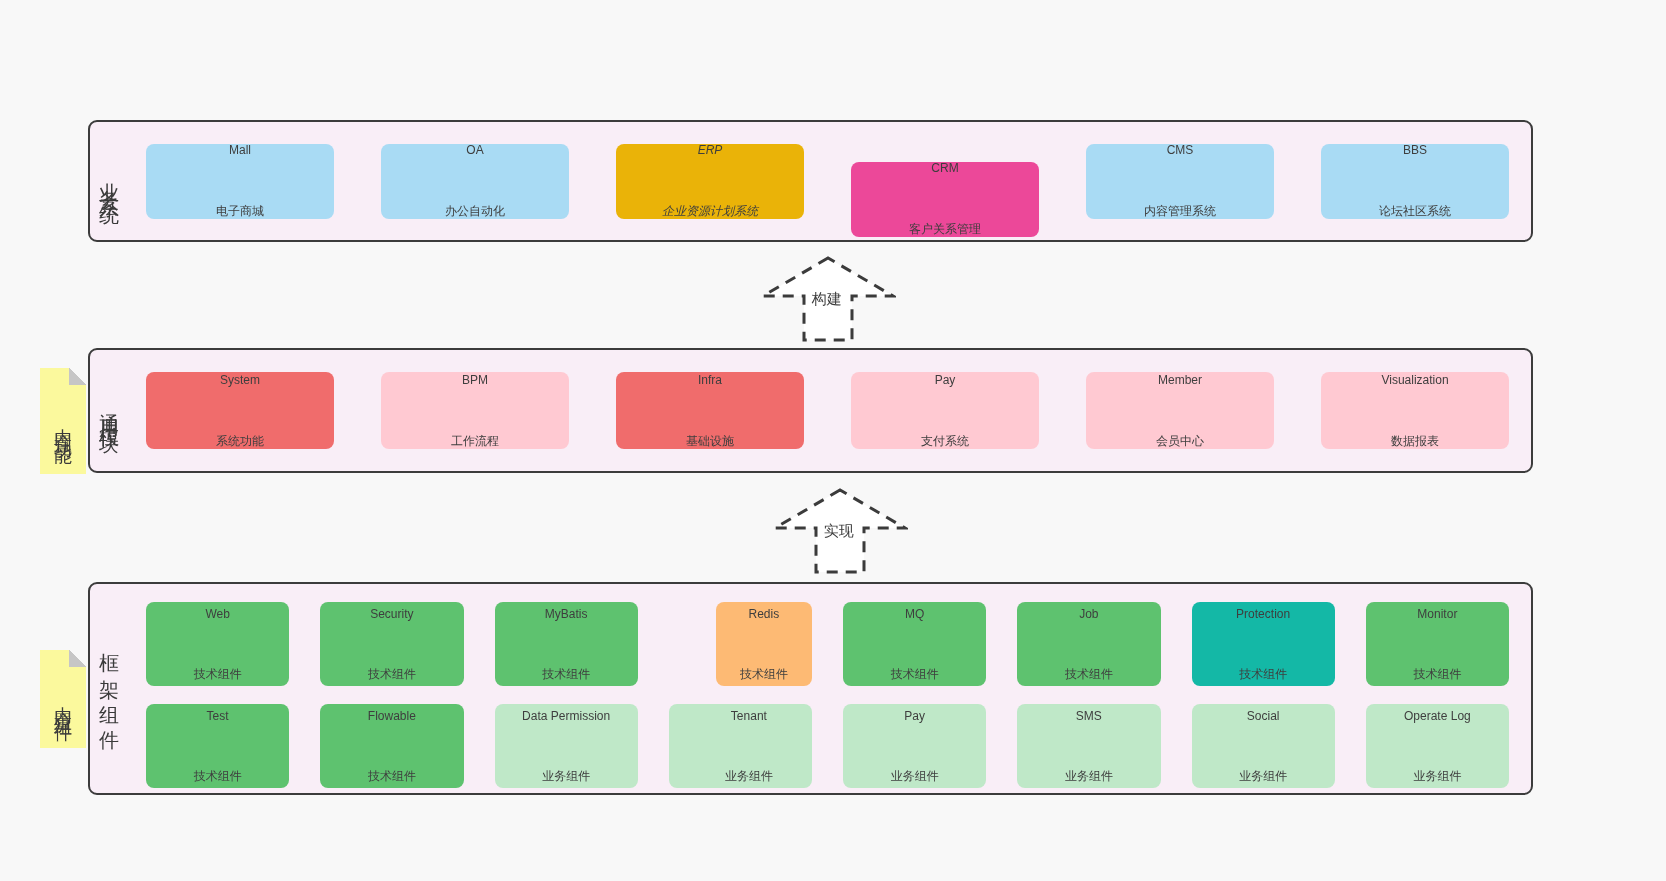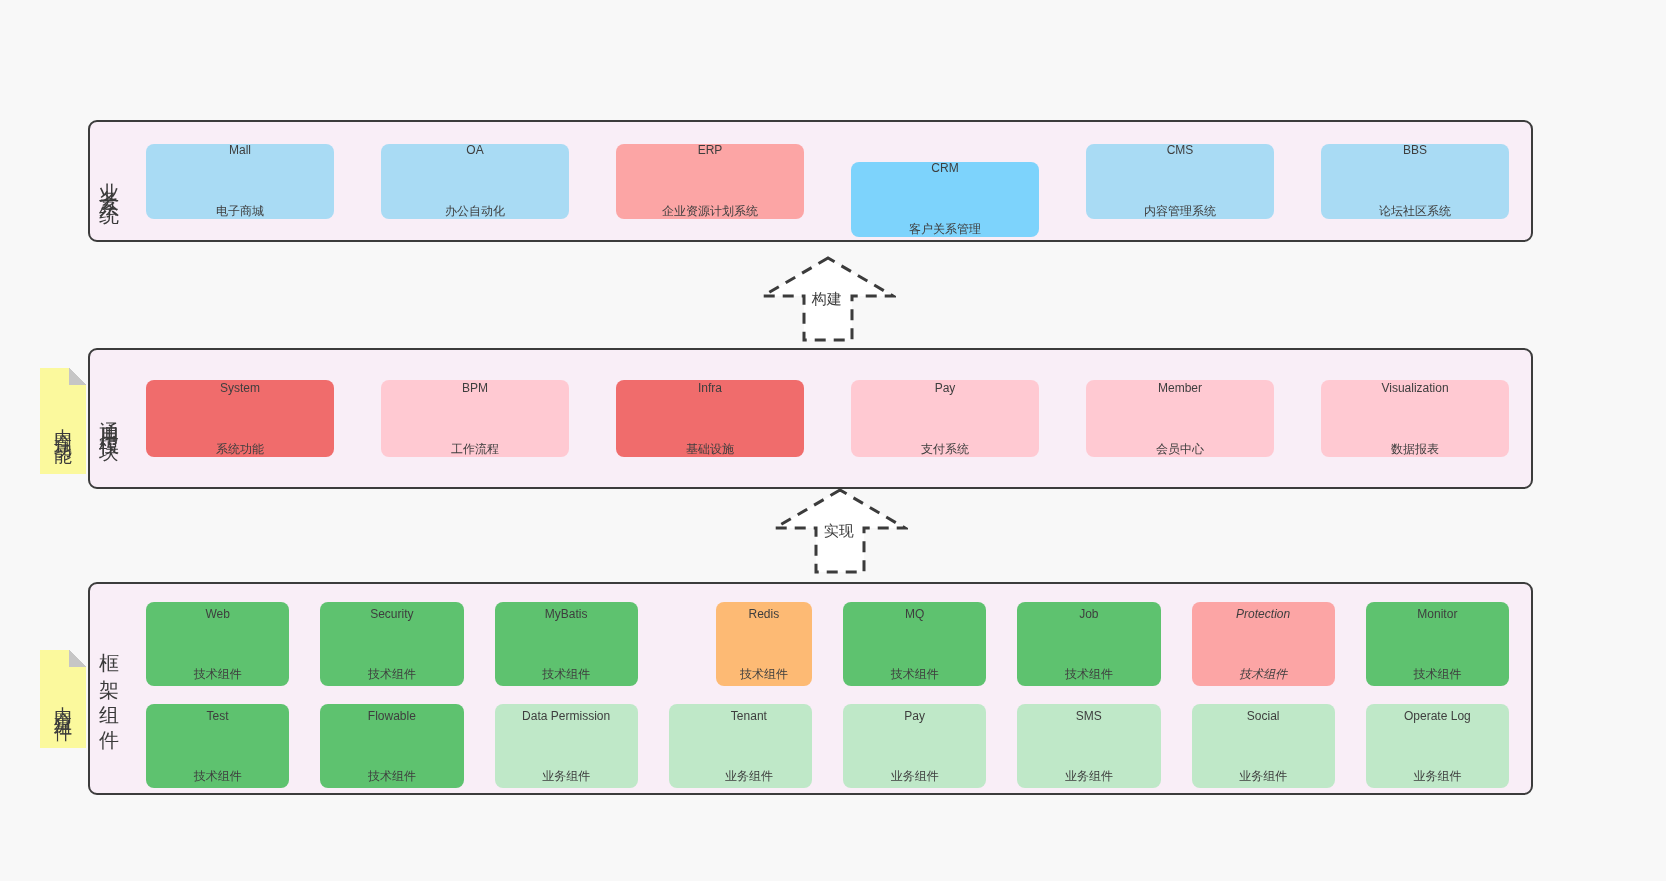--- a/index.html
+++ b/index.html
@@ -7,21 +7,21 @@
   body { font-family:"Liberation Sans","DejaVu Sans",sans-serif; color:#3d3d3d; }
   .canvas { position:relative; width:1666px; height:881px; background:#f8f8f8; overflow:hidden; }
 
   
   .layer {
     position:absolute; left:88px; width:1445px;
     background:#f9eef7; border:2px solid #3c3c3c; border-radius:9px;
     display:flex; align-items:stretch;
   }
   .layer-business   { top:120px; height:122px; }
-  .layer-modules    { top:348px; height:141px; }
+  .layer-modules    { top:348px; height:125px; }
   .layer-components { top:582px; height:213px; }
 
   .vlabel {
     width:40px; display:flex; align-items:center; justify-content:center;
     flex:0 0 40px;
   }
   .vlabel span {
     writing-mode:vertical-rl; text-orientation:upright;
     font-size:20px; letter-spacing:7px; color:#3a3a3a; white-space:nowrap;
   }
@@ -82,25 +82,25 @@
     </div>
     <div class="boxes">
         <div class="box" style="background: rgb(169, 219, 244);">
           <span>Mall</span>
           <span>电子商城</span>
         </div>
         <div class="box" style="background: rgb(169, 219, 244);">
           <span>OA</span>
           <span>办公自动化</span>
         </div>
-        <div class="box" style="background: #fca5a5;">
+        <div class="box" style="background: #eab308; font-style: italic;">
           <span>ERP</span>
           <span>企业资源计划系统</span>
         </div>
-        <div class="box" style="background: #7dd3fc; margin-top: 36px;">
+        <div class="box" style="background: #ec4899; margin-top: 36px;">
           <span>CRM</span>
           <span>客户关系管理</span>
         </div>
         <div class="box" style="background: rgb(169, 219, 244);">
           <span>CMS</span>
           <span>内容管理系统</span>
         </div>
         <div class="box" style="background: rgb(169, 219, 244);">
           <span>BBS</span>
           <span>论坛社区系统</span>
@@ -180,21 +180,21 @@
           <span>技术组件</span>
         </div>
         <div class="box" style="background: rgb(94, 194, 111);">
           <span>MQ</span>
           <span>技术组件</span>
         </div>
         <div class="box" style="background: rgb(94, 194, 111);">
           <span>Job</span>
           <span>技术组件</span>
         </div>
-        <div class="box" style="background: #fca5a5; font-style: italic;">
+        <div class="box" style="background: #14b8a6;">
           <span>Protection</span>
           <span>技术组件</span>
         </div>
         <div class="box" style="background: rgb(94, 194, 111);">
           <span>Monitor</span>
           <span>技术组件</span>
         </div>
         <div class="box" style="background: rgb(94, 194, 111);">
           <span>Test</span>
           <span>技术组件</span>

